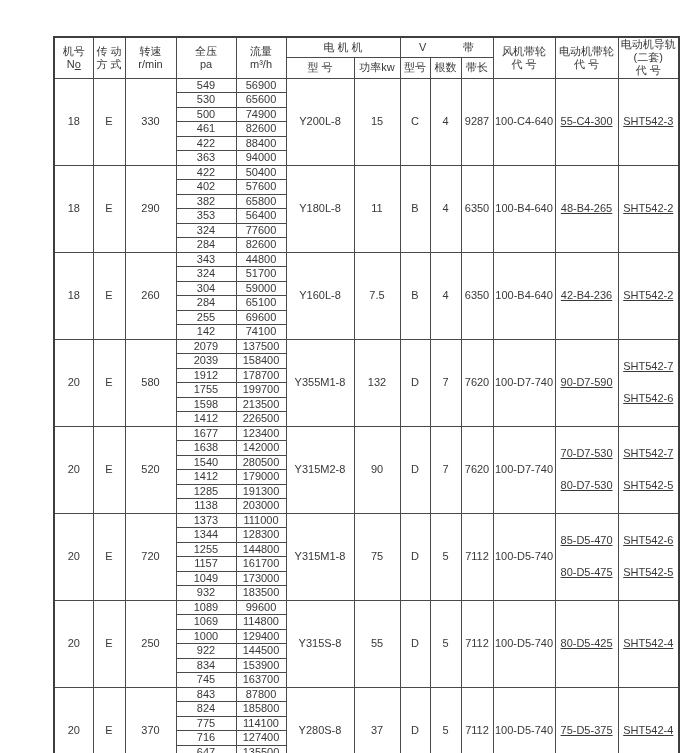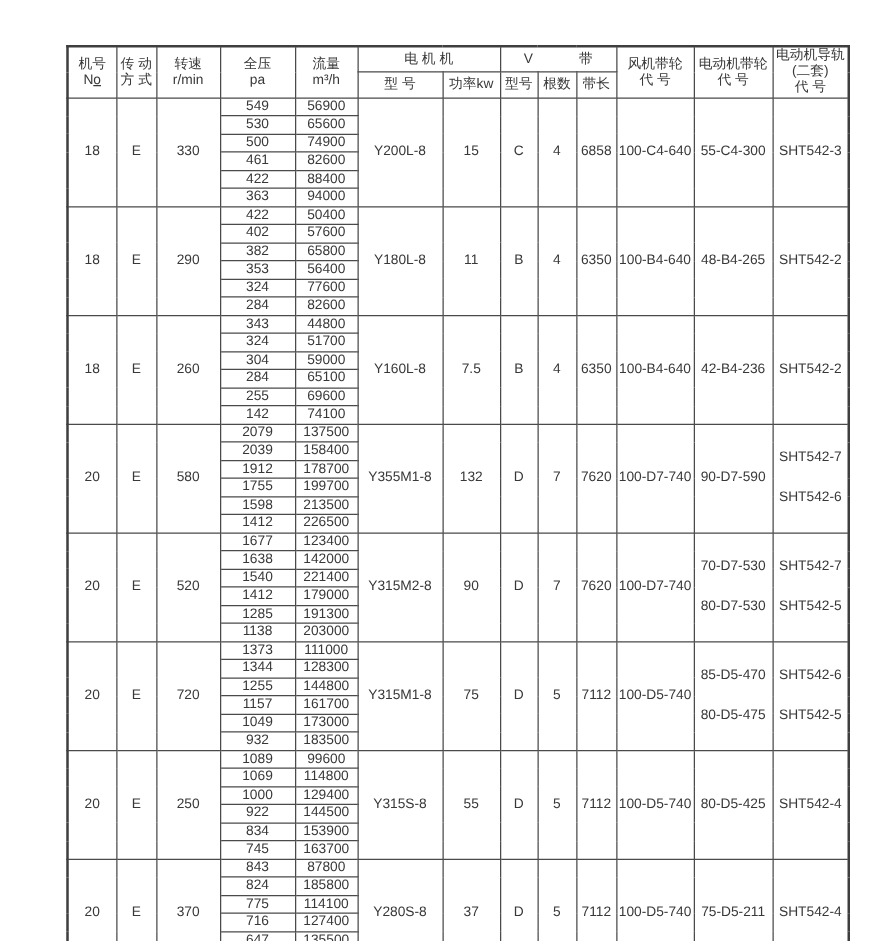--- a/index.html
+++ b/index.html
@@ -54,20 +54,21 @@
     justify-content: space-around;
     align-items: center;
     width: 100%;
   }
   .stack {
     height: 85px;
     display: flex;
     flex-direction: column;
     justify-content: space-evenly;
     align-items: center;
+    text-decoration: underline;
   }
   .stack div { width: 100%; text-align: center; }
   .u { text-decoration: underline; }
 </style>
 </head>
 <body>
 
 <div class="sheet">
   <table class="spec">
     <colgroup>
@@ -140,21 +141,21 @@
         <tr>
           <td rowspan="6">18</td>
           <td rowspan="6">E</td>
           <td rowspan="6">330</td>
           <td>549</td>
           <td>56900</td>
           <td rowspan="6">Y200L-8</td>
           <td rowspan="6">15</td>
           <td rowspan="6">C</td>
           <td rowspan="6">4</td>
-          <td rowspan="6">6858</td>
+          <td rowspan="6">9287</td>
           <td rowspan="6">100-C4-640</td>
           <td rowspan="6">
             <div class="stack">
               <div>55-C4-300</div>
             </div>
           </td>
           <td rowspan="6">
             <div class="stack">
               <div>SHT542-3</div>
             </div>
@@ -334,21 +335,21 @@
               <div>SHT542-5</div>
             </div>
           </td>
         </tr>
         <tr>
           <td>1638</td>
           <td>142000</td>
         </tr>
         <tr>
           <td>1540</td>
-          <td>221400</td>
+          <td>280500</td>
         </tr>
         <tr>
           <td>1412</td>
           <td>179000</td>
         </tr>
         <tr>
           <td>1285</td>
           <td>191300</td>
         </tr>
         <tr>
@@ -450,21 +451,21 @@
           <td>843</td>
           <td>87800</td>
           <td rowspan="6">Y280S-8</td>
           <td rowspan="6">37</td>
           <td rowspan="6">D</td>
           <td rowspan="6">5</td>
           <td rowspan="6">7112</td>
           <td rowspan="6">100-D5-740</td>
           <td rowspan="6">
             <div class="stack">
-              <div>75-D5-211</div>
+              <div>75-D5-375</div>
             </div>
           </td>
           <td rowspan="6">
             <div class="stack">
               <div>SHT542-4</div>
             </div>
           </td>
         </tr>
         <tr>
           <td>824</td>

